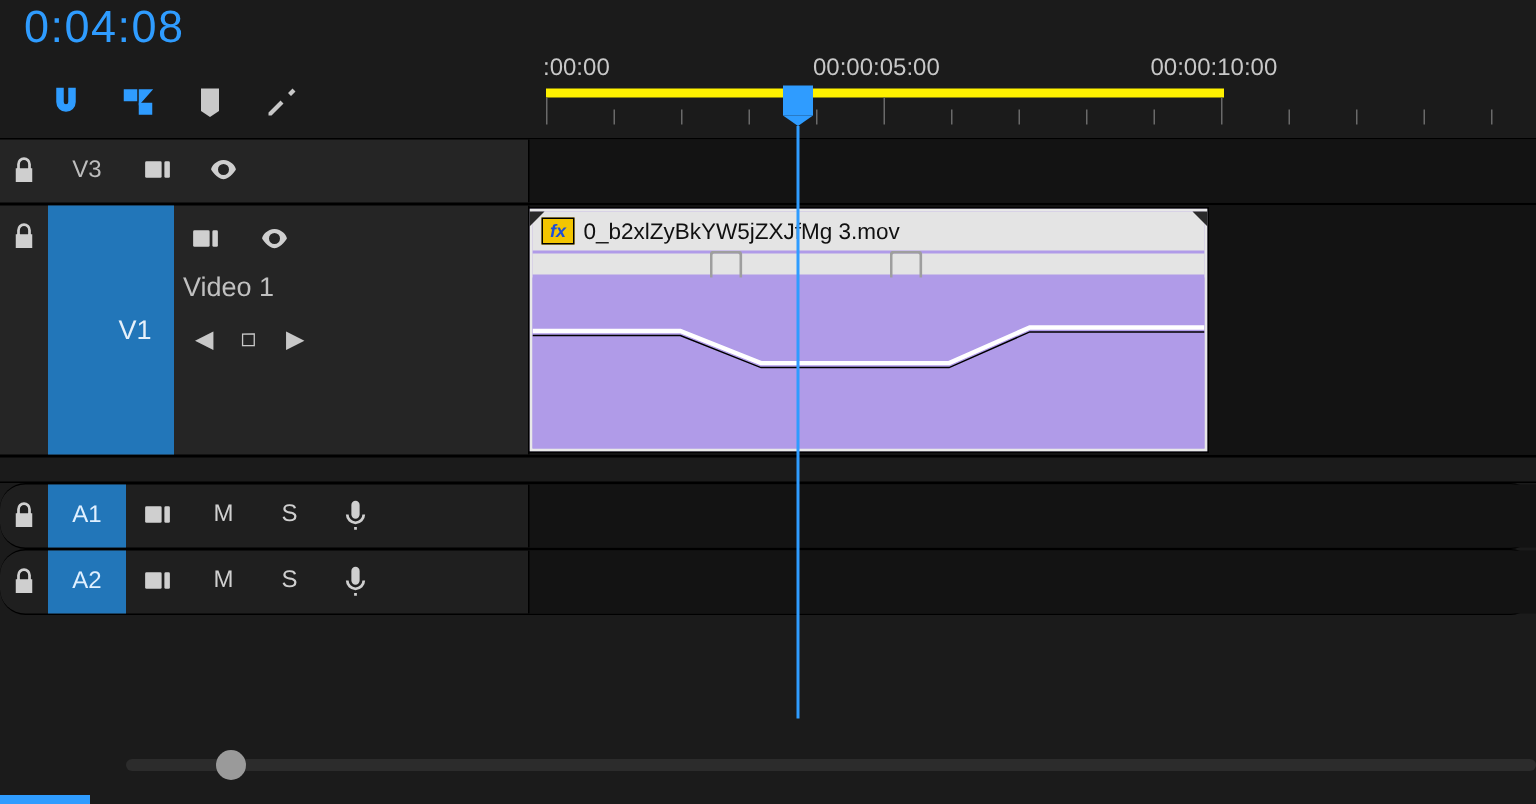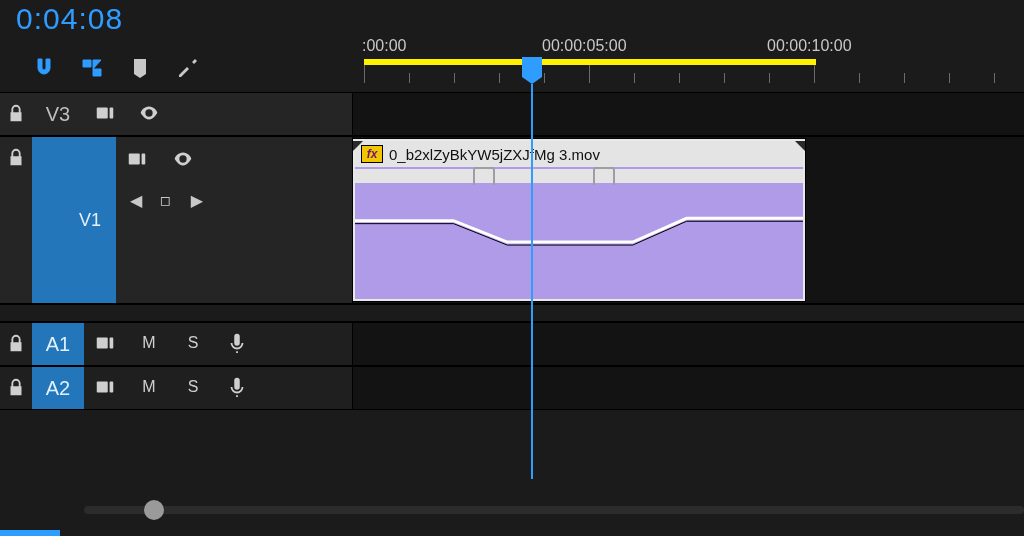--- a/index.html
+++ b/index.html
@@ -103,27 +103,27 @@
     position:absolute;
     left:0; right:0; top:92px; bottom:48px;
   }
   .track-row{
     display:flex;
     border-top:1px solid #000;
     border-bottom:1px solid #000;
     position:relative;
     background:#252525;
   }
-  .track-row.audio{background:#1f1f1f;}
+  .track-row.audio{background:#1f1f1f;border-radius:17px;}
   .header-cell{
     display:flex;align-items:center;justify-content:center;
     color:#bdbdbd;
   }
   .lock-cell{width:32px;}
-  .label-cell{width:52px;font-size:20px;}
+  .label-cell{width:52px;font-size:16px;}
   .label-cell.accent{background:#2276b9;color:#e0f0ff;}
   .ctl-group{width:268px;display:flex;align-items:flex-start;gap:2px;flex-wrap:wrap;padding-top:2px;}
   .ctl-btn{width:42px;height:36px;display:flex;align-items:center;justify-content:center;color:#cfcfcf;font-size:16px;}
   .track-lane{
     flex:1;
     position:relative;
     background:#131313;
     border-left:1px solid #000;
   }
   .h-small{height:44px;}
@@ -158,21 +158,21 @@
     background:#e4e4e4;
     display:flex;align-items:center;
     gap:6px;
     padding:0 6px;
     color:#101010;
     font-size:15px;
   }
   .fx-badge{
     width:22px;height:18px;background:#f3c500;border:1px solid #000;
     display:flex;align-items:center;justify-content:center;
-    font-style:italic;font-size:12px;color:#701a75;font-weight:600;
+    font-style:italic;font-size:12px;color:#1d4ed8;font-weight:600;
   }
   .clip-band{
     height:14px;background:#e4e4e4;margin-top:2px;position:relative;
   }
   .kf-mark{
     position:absolute;top:-2px;width:22px;height:20px;
     border:2px solid #9e9e9e;border-bottom:none;
     border-radius:3px 3px 0 0;
     background:transparent;
   }
@@ -310,20 +310,21 @@
               <rect x="3" y="6" width="12" height="12" rx="1"></rect>
               <rect x="17" y="6" width="4" height="12" rx="1"></rect>
             </svg>
           </div>
         <div class="ctl-btn">
             <svg class="ic" viewBox="0 0 24 24">
               <path d="M12 5c-5 0-9 4.5-9 7 0 0 4 7 9 7s9-7 9-7c0-2.5-4-7-9-7zm0 11a4 4 0 1 1 0-8 4 4 0 0 1 0 8z"></path>
             </svg>
           </div>
       </div>
+      <div class="v1-title">Video 1</div>
       <div class="v1-nav">
         <span>◀</span>
         <span style="transform:rotate(45deg);display:inline-block">◇</span>
         <span>▶</span>
       </div>
     </div>
 
     <div class="track-lane">
 
       <div class="clip" style="left:0px;width:452px">

